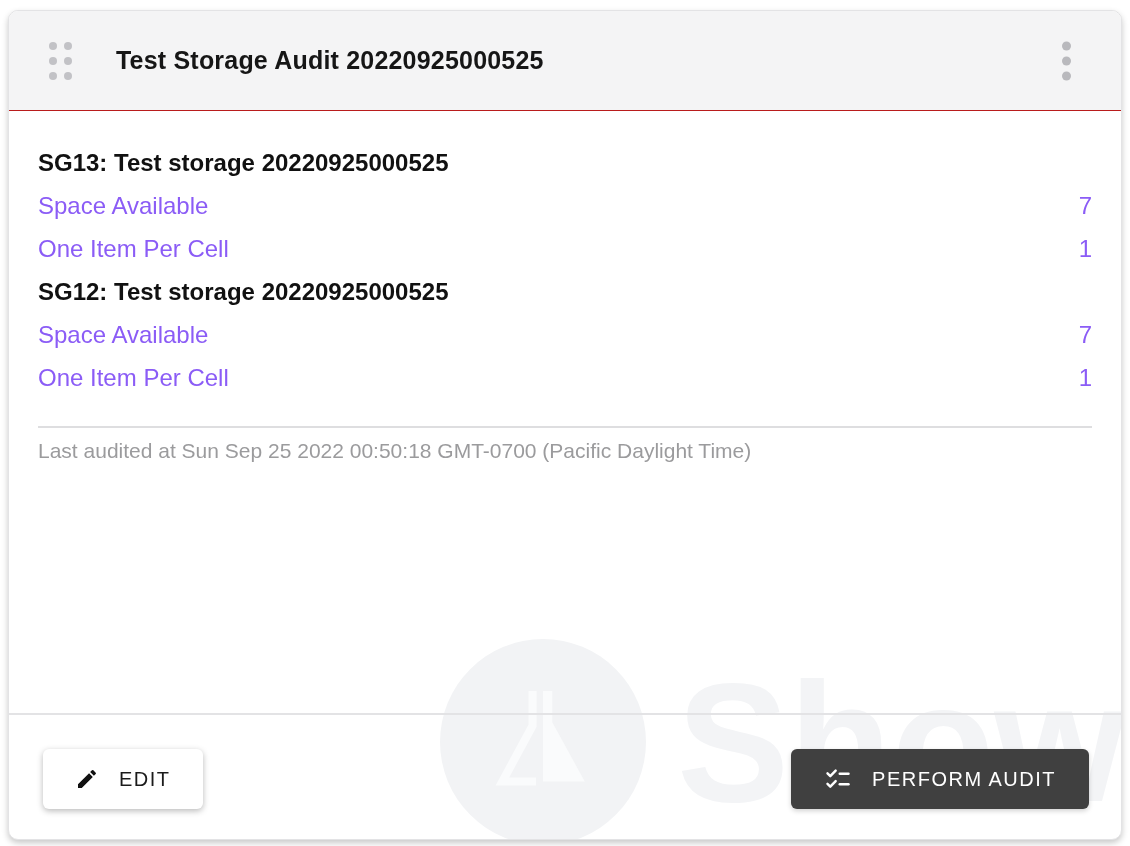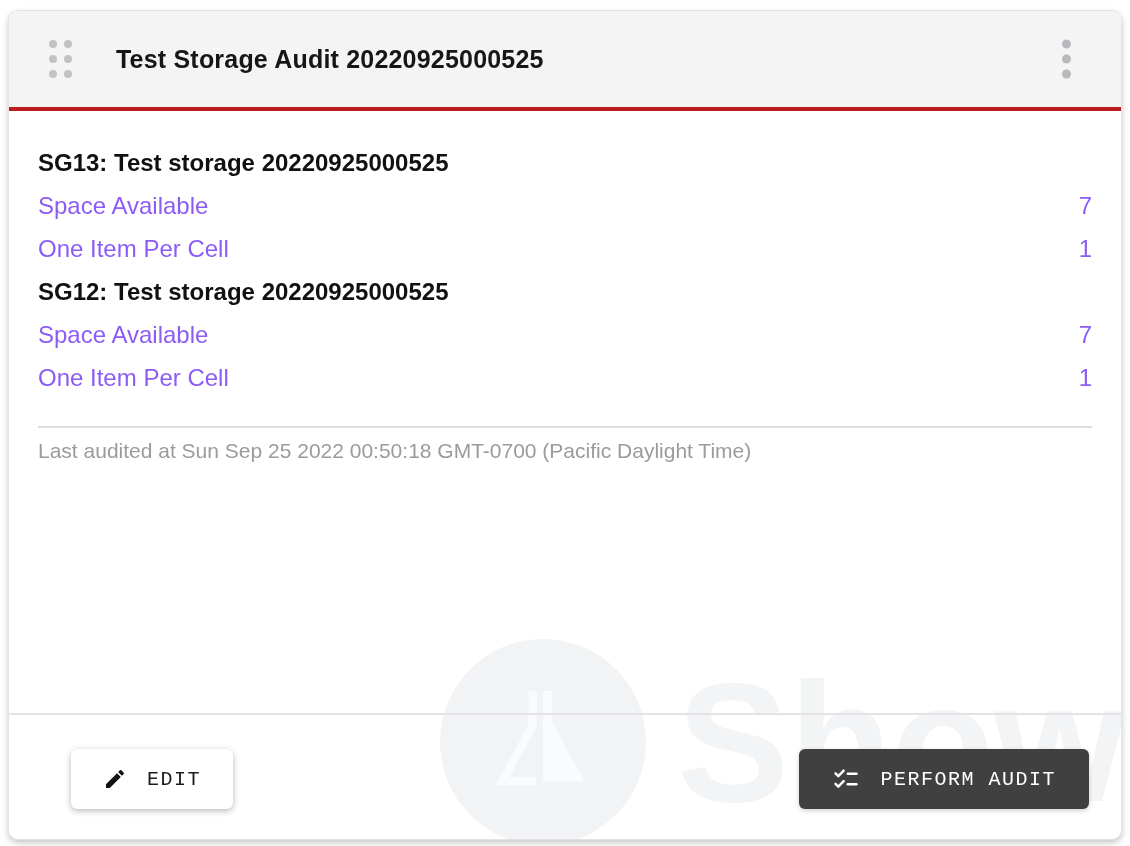--- a/index.html
+++ b/index.html
@@ -8,21 +8,21 @@
   .card {
     position:absolute; left:8px; top:10px; width:1114px; height:830px;
     background:#ffffff; border:1px solid #e3e3e5; border-radius:10px;
     box-shadow:0 3px 6px rgba(0,0,0,0.22);
     overflow:hidden;
   }
 
   
   .card-header {
     position:relative; height:100px; background:#f4f4f5;
-    border-bottom:4px solid #b91c1c;
+    border-bottom:1px solid #b91c1c;
     display:flex; align-items:center;
   }
   .drag-handle {
     margin-left:40px;
     display:grid; grid-template-columns:repeat(2,8px); grid-auto-rows:8px; gap:7px;
     cursor:grab;
   }
   .drag-handle i { width:8px; height:8px; border-radius:50%; background:#c2c2c6; }
   .card-title { margin-left:44px; font-size:25px; font-weight:bold; color:#161616; letter-spacing:.2px; }
   .kebab {
@@ -62,21 +62,21 @@
     font-size:168px; font-weight:bold; color:#f3f4f6; letter-spacing:0px; line-height:1; white-space:nowrap;
   }
 
   
   .footer-divider { position:absolute; left:0; right:0; top:702px; height:2px; background:#e3e3e5; z-index:1; }
 
   
   .btn {
     position:absolute; top:738px; height:60px; z-index:3;
     display:flex; align-items:center; border:none; border-radius:6px;
-    font-family:Liberation Mono, monospace; font-size:20px; letter-spacing:1.5px; cursor:pointer;margin-left:28px;
+    font-family:Liberation Sans, sans-serif; font-size:20px; letter-spacing:1.5px; cursor:pointer;
   }
   .btn-edit {
     left:34px; padding:0 32px; gap:20px;
     background:#ffffff; color:#1b1b1b;
     box-shadow:0 2px 6px rgba(0,0,0,0.28);
   }
   .btn-perform {
     right:32px; padding:0 33px; gap:20px;
     background:#404040; color:#ffffff;
     box-shadow:0 2px 5px rgba(0,0,0,0.18);

